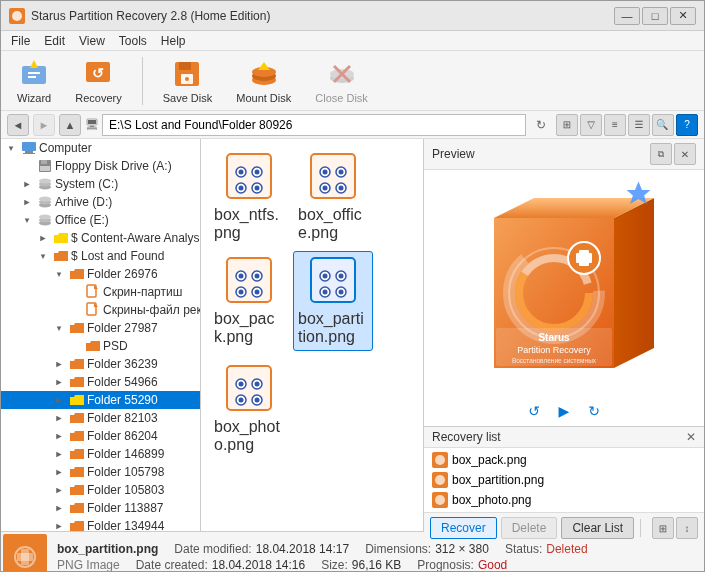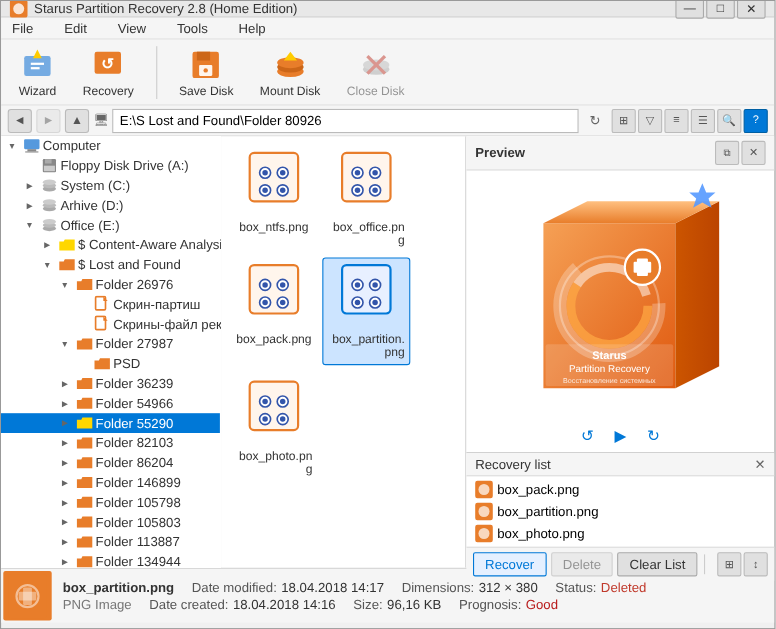--- a/index.html
+++ b/index.html
@@ -1,26 +1,26 @@
 <!DOCTYPE html>
 <html><head>
   <meta charset="utf-8">
   <style>
     * { box-sizing: border-box; margin: 0; padding: 0; }
     body { font-family: 'Segoe UI', Tahoma, sans-serif; font-size: 12px; background: #f0f0f0; width: 705px; height: 572px; overflow: hidden; border: 1px solid #999; }
     
     
-    .title-bar { background: #e8e8e8; height: 15px; display: flex; align-items: center; justify-content: space-between; padding: 0 8px; border-bottom: 1px solid #ccc; }
+    .title-bar { background: #e8e8e8; height: 30px; display: flex; align-items: center; justify-content: space-between; padding: 0 8px; border-bottom: 1px solid #ccc; }
     .title-bar-left { display: flex; align-items: center; gap: 6px; font-size: 12px; color: #333; }
     .title-icon { width: 16px; height: 16px; background: #e87d2a; border-radius: 2px; display: flex; align-items: center; justify-content: center; }
     .title-controls { display: flex; gap: 2px; }
     .title-btn { width: 26px; height: 18px; background: #e0e0e0; border: 1px solid #aaa; border-radius: 2px; cursor: pointer; display: flex; align-items: center; justify-content: center; font-size: 11px; color: #333; }
     
     
-    .menu-bar { background: #f5f5f5; height: 20px; display: flex; align-items: center; padding: 0 4px; border-bottom: 1px solid #ddd; gap: 16px; }
+    .menu-bar { background: #f5f5f5; height: 20px; display: flex; align-items: center; padding: 0 4px; border-bottom: 1px solid #ddd; gap: 2px; }
     .menu-item { padding: 1px 6px; cursor: pointer; border-radius: 2px; color: #333; font-size: 12px; }
     
     
     .toolbar { background: #f5f5f5; height: 60px; display: flex; align-items: center; padding: 4px 8px; border-bottom: 1px solid #ddd; gap: 8px; }
     .tool-btn { display: flex; flex-direction: column; align-items: center; gap: 2px; cursor: pointer; padding: 4px 8px; border-radius: 3px; min-width: 50px; }
     .tool-icon { width: 32px; height: 32px; display: flex; align-items: center; justify-content: center; }
     .tool-label { font-size: 11px; color: #333; text-align: center; }
     .toolbar-sep { width: 1px; height: 48px; background: #ccc; margin: 0 4px; }
     
     
@@ -41,26 +41,26 @@
     .tree-item.selected .tree-text { color: white; }
     .tree-expand { width: 16px; height: 16px; display: flex; align-items: center; justify-content: center; font-size: 9px; color: #666; flex-shrink: 0; }
     .tree-icon { width: 16px; height: 16px; flex-shrink: 0; }
     .tree-text { font-size: 12px; color: #333; }
     
     
     .file-panel { flex: 1; background: white; overflow: auto; padding: 8px; display: flex; flex-wrap: wrap; gap: 4px; align-content: flex-start; border-right: 1px solid #ccc; }
     .file-item { display: flex; flex-direction: column; align-items: center; width: 80px; padding: 4px; cursor: pointer; border-radius: 3px; border: 1px solid transparent; }
     .file-item.selected { background: #cce4ff; border: 1px solid #0078d7; }
     .file-icon-img { width: 48px; height: 48px; }
-    .file-name { font-size: 11px; text-align: right; color: #333; word-break: break-all; margin-top: 16px; }
+    .file-name { font-size: 16px; text-align: left; color: #333; word-break: break-all; margin-top: 6px; }
     
     
     .preview-panel { width: 280px; background: white; display: flex; flex-direction: column; }
     .preview-header { display: flex; align-items: center; justify-content: space-between; padding: 4px 8px; background: #f5f5f5; border-bottom: 1px solid #ddd; }
-    .preview-title { font-size: 12px; color: #333; font-weight: bold; }
+    .preview-title { font-size: 12px; color: #333; font-weight: normal; }
     .preview-controls { display: flex; gap: 2px; }
     .preview-image-area { flex: 1; display: flex; align-items: center; justify-content: center; padding: 8px; }
     .preview-nav { display: flex; gap: 8px; padding: 4px 8px; justify-content: center; }
     .prev-nav-btn { width: 22px; height: 22px; display: flex; align-items: center; justify-content: center; cursor: pointer; color: #0078d7; font-size: 14px; }
     
     
     .recovery-list-panel { border-top: 1px solid #ccc; }
     .recovery-list-header { display: flex; align-items: center; justify-content: space-between; padding: 3px 8px; background: #f5f5f5; border-bottom: 1px solid #ddd; }
     .recovery-list-title { font-size: 12px; color: #333; font-weight: normal; }
     .recovery-close { cursor: pointer; color: #666; font-size: 12px; }

